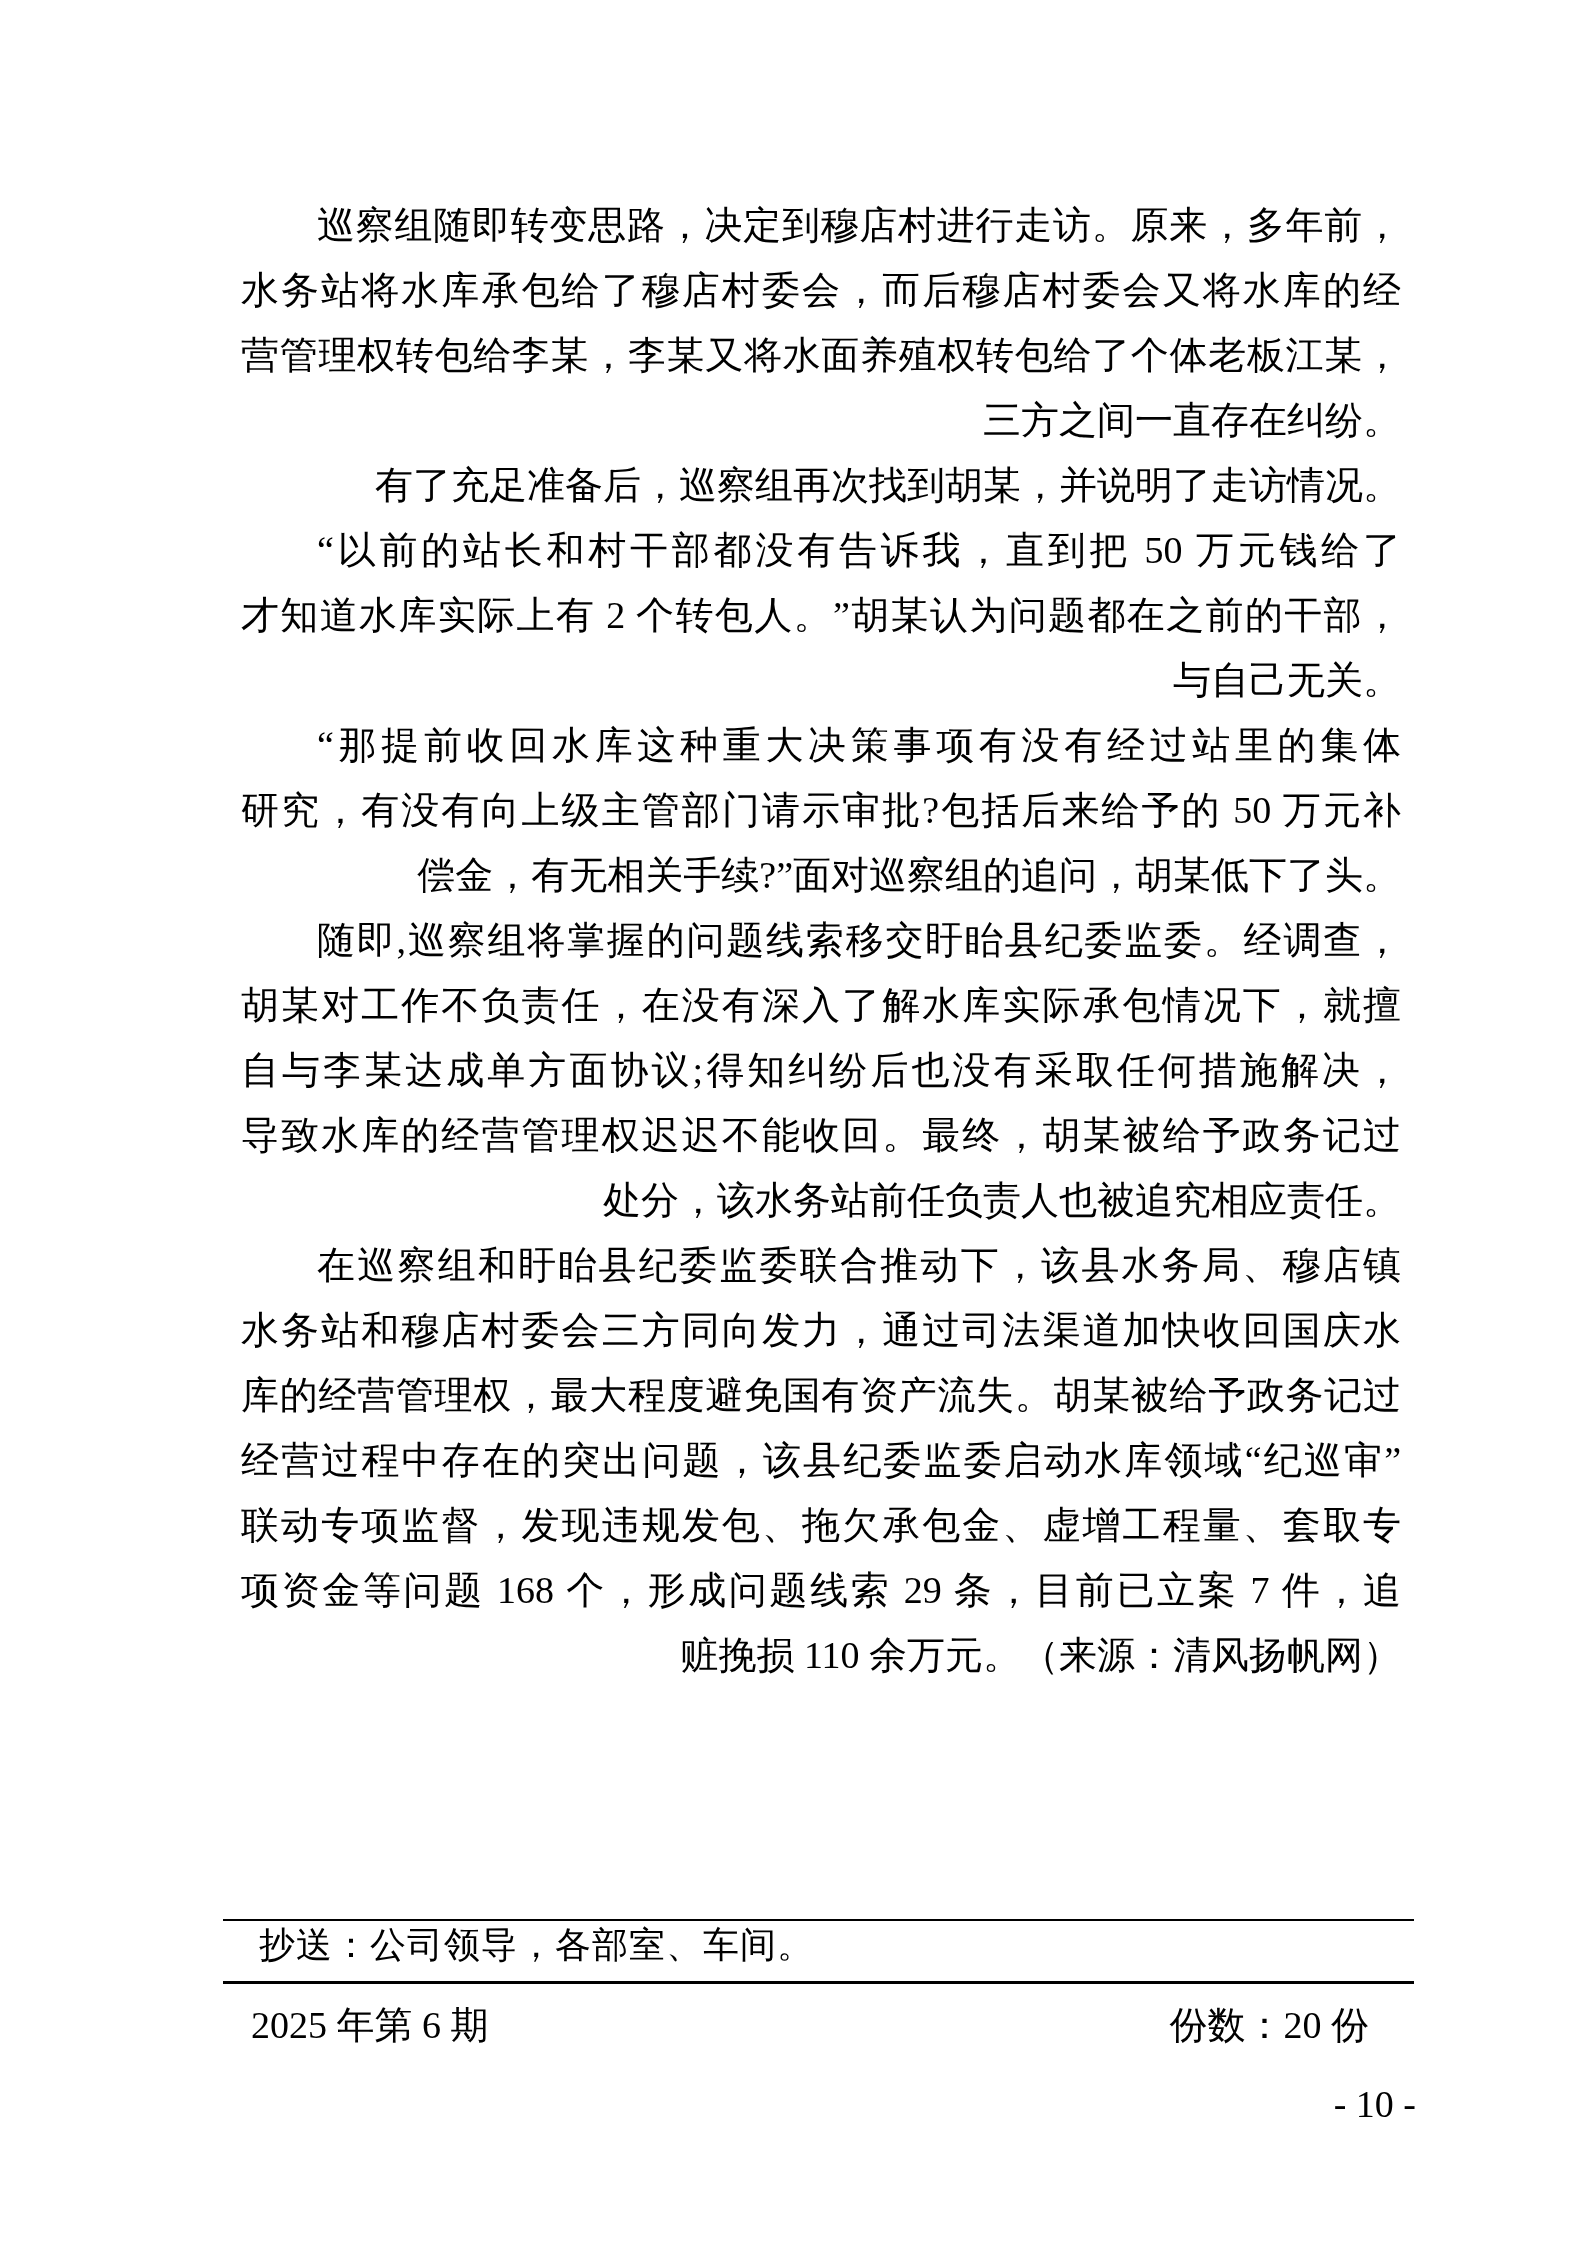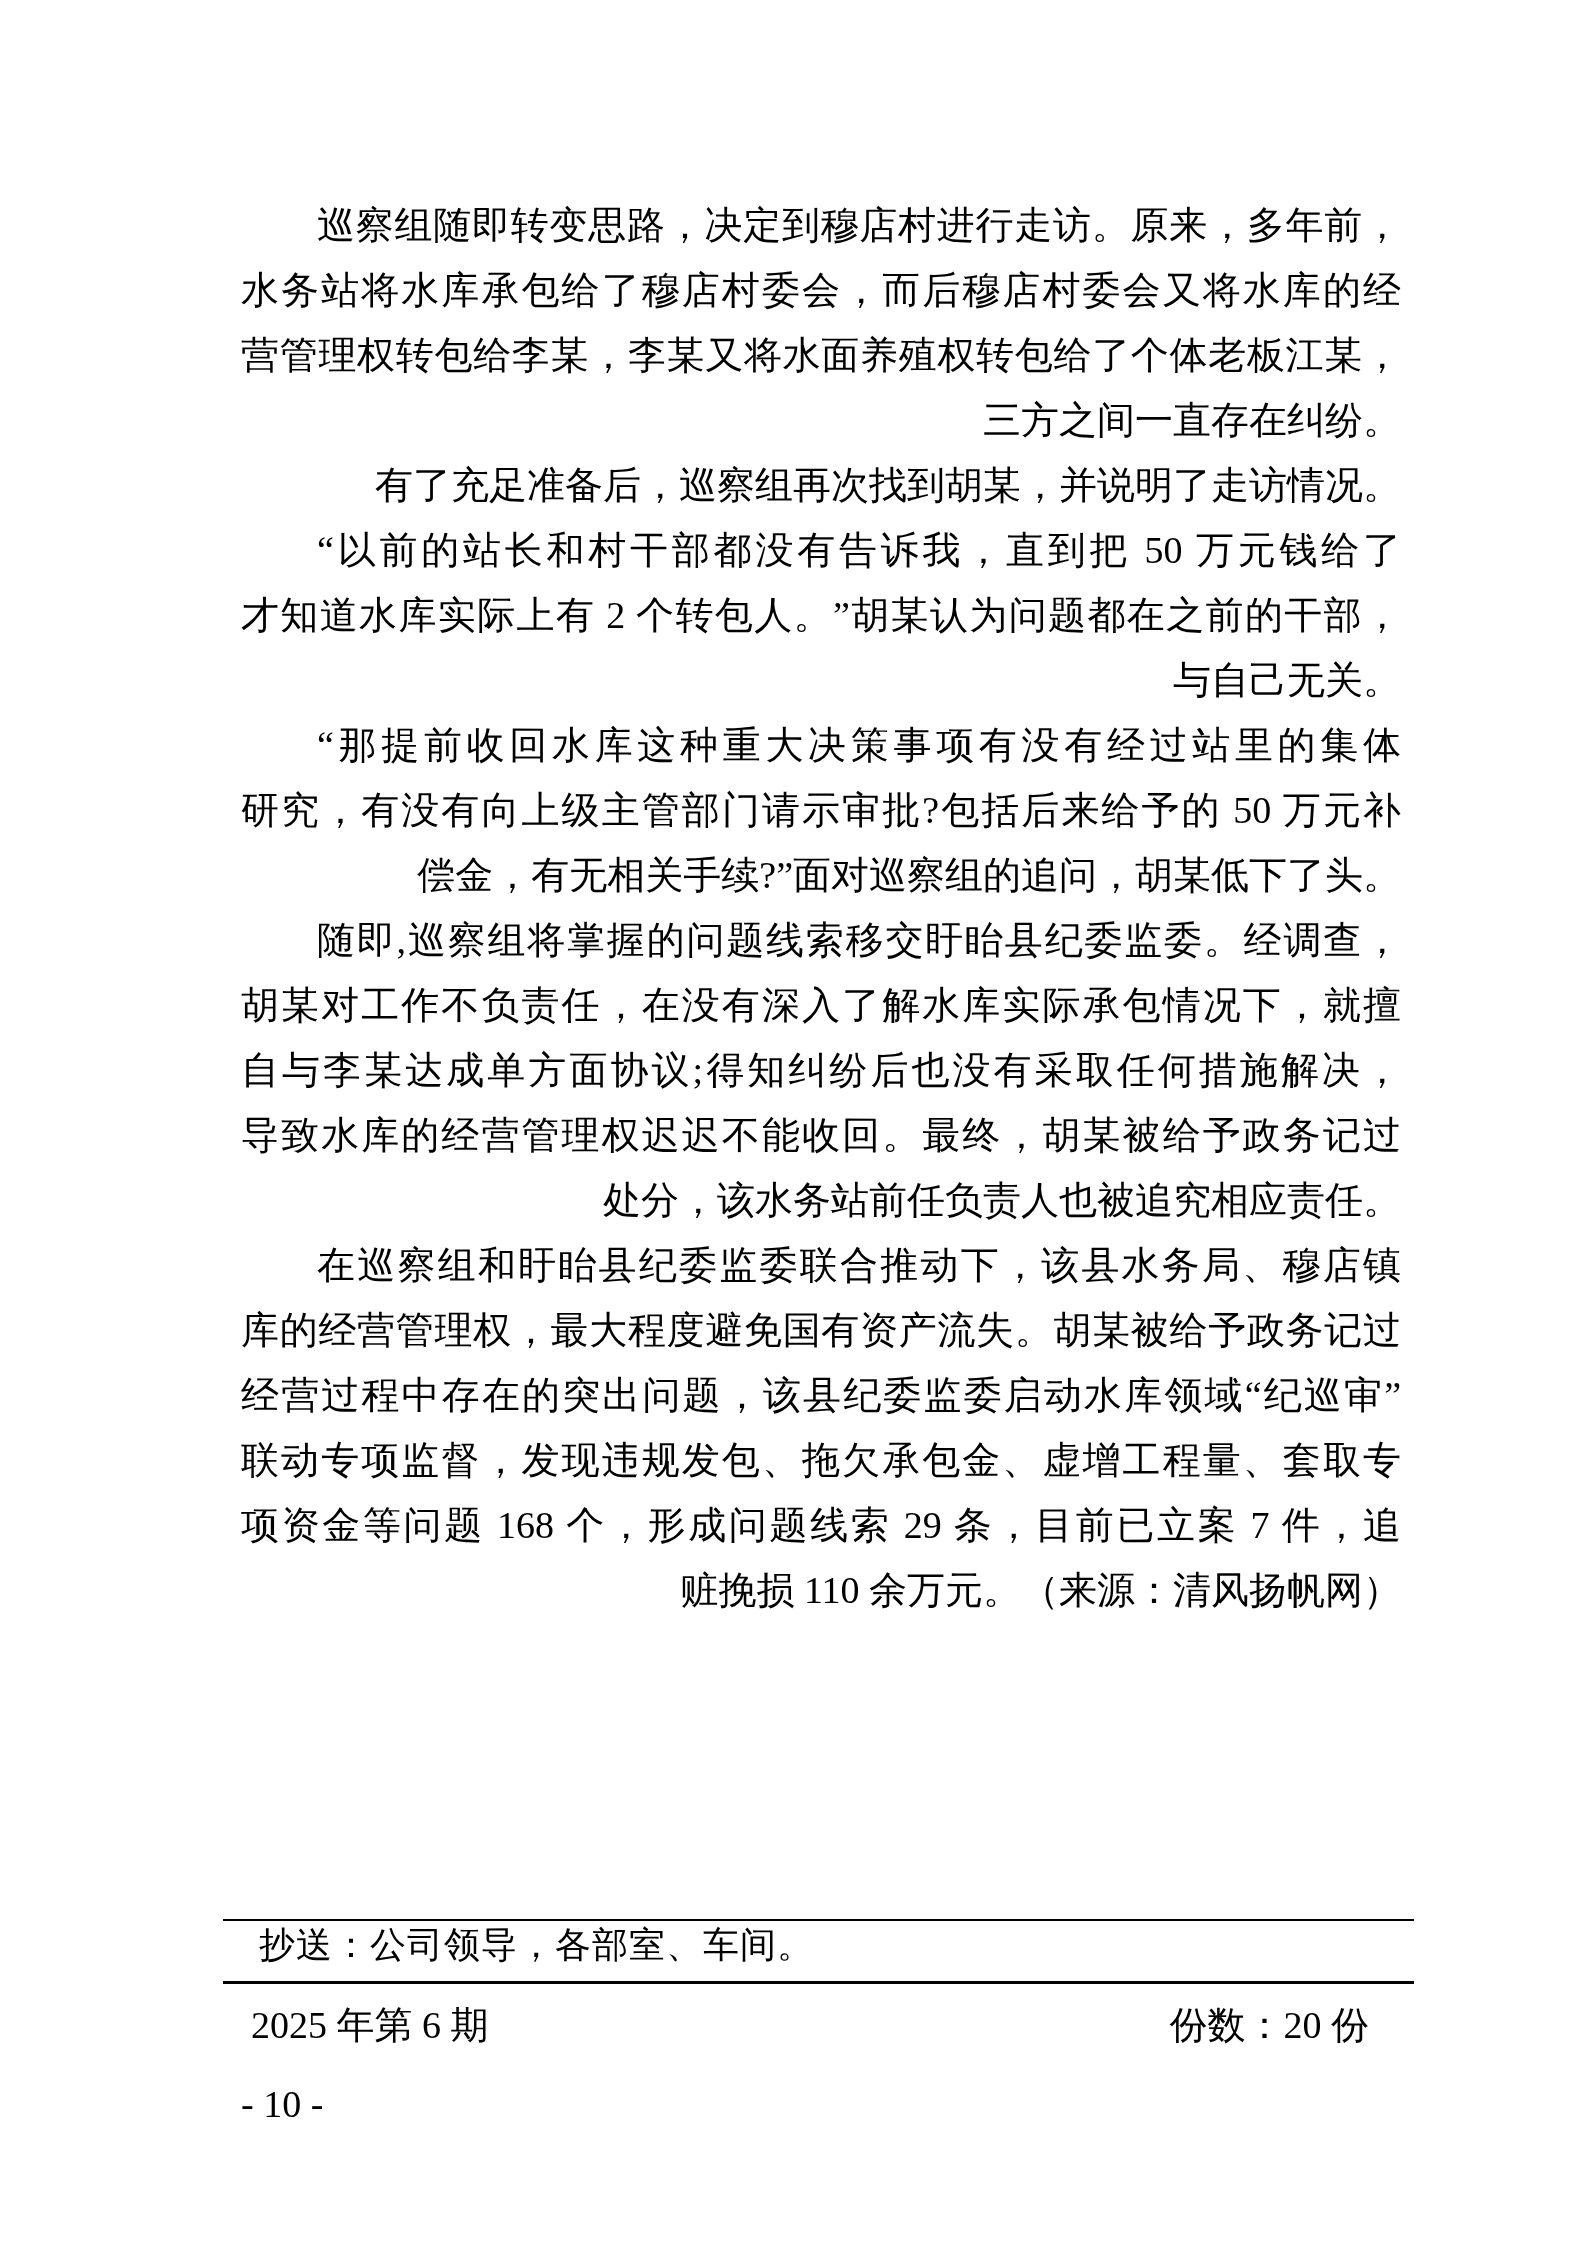--- a/index.html
+++ b/index.html
@@ -62,24 +62,24 @@
     width: 1191px;
     box-sizing: border-box;
     display: flex;
     justify-content: space-between;
     align-items: flex-start;
     padding: 8px 45px 0 28px;
     font-size: 38px;
   }
   .page-number {
     position: absolute;
-    left: 230px;
+    left: 245px;
     top: 2082px;
     width: 1160px;
-    text-align: left;
+    text-align: right;
     font-size: 38px;
   }
 </style>
 </head>
 <body>
 
 <div class="page">
 
   <div class="body-text">
 
@@ -109,20 +109,21 @@
     <div class="para">
       <div class="line first">随即,巡察组将掌握的问题线索移交盱眙县纪委监委。经调查，</div>
       <div class="line">胡某对工作不负责任，在没有深入了解水库实际承包情况下，就擅</div>
       <div class="line">自与李某达成单方面协议;得知纠纷后也没有采取任何措施解决，</div>
       <div class="line">导致水库的经营管理权迟迟不能收回。最终，胡某被给予政务记过</div>
       <div class="line end">处分，该水务站前任负责人也被追究相应责任。</div>
     </div>
 
     <div class="para">
       <div class="line first">在巡察组和盱眙县纪委监委联合推动下，该县水务局、穆店镇</div>
+      <div class="line">水务站和穆店村委会三方同向发力，通过司法渠道加快收回国庆水</div>
       <div class="line">库的经营管理权，最大程度避免国有资产流失。胡某被给予政务记过</div>
       <div class="line">经营过程中存在的突出问题，该县纪委监委启动水库领域“纪巡审”</div>
       <div class="line">联动专项监督，发现违规发包、拖欠承包金、虚增工程量、套取专</div>
       <div class="line">项资金等问题 168 个，形成问题线索 29 条，目前已立案 7 件，追</div>
       <div class="line end">赃挽损 110 余万元。（来源：清风扬帆网）</div>
     </div>
 
   </div>
 
   <div class="cc-section">

